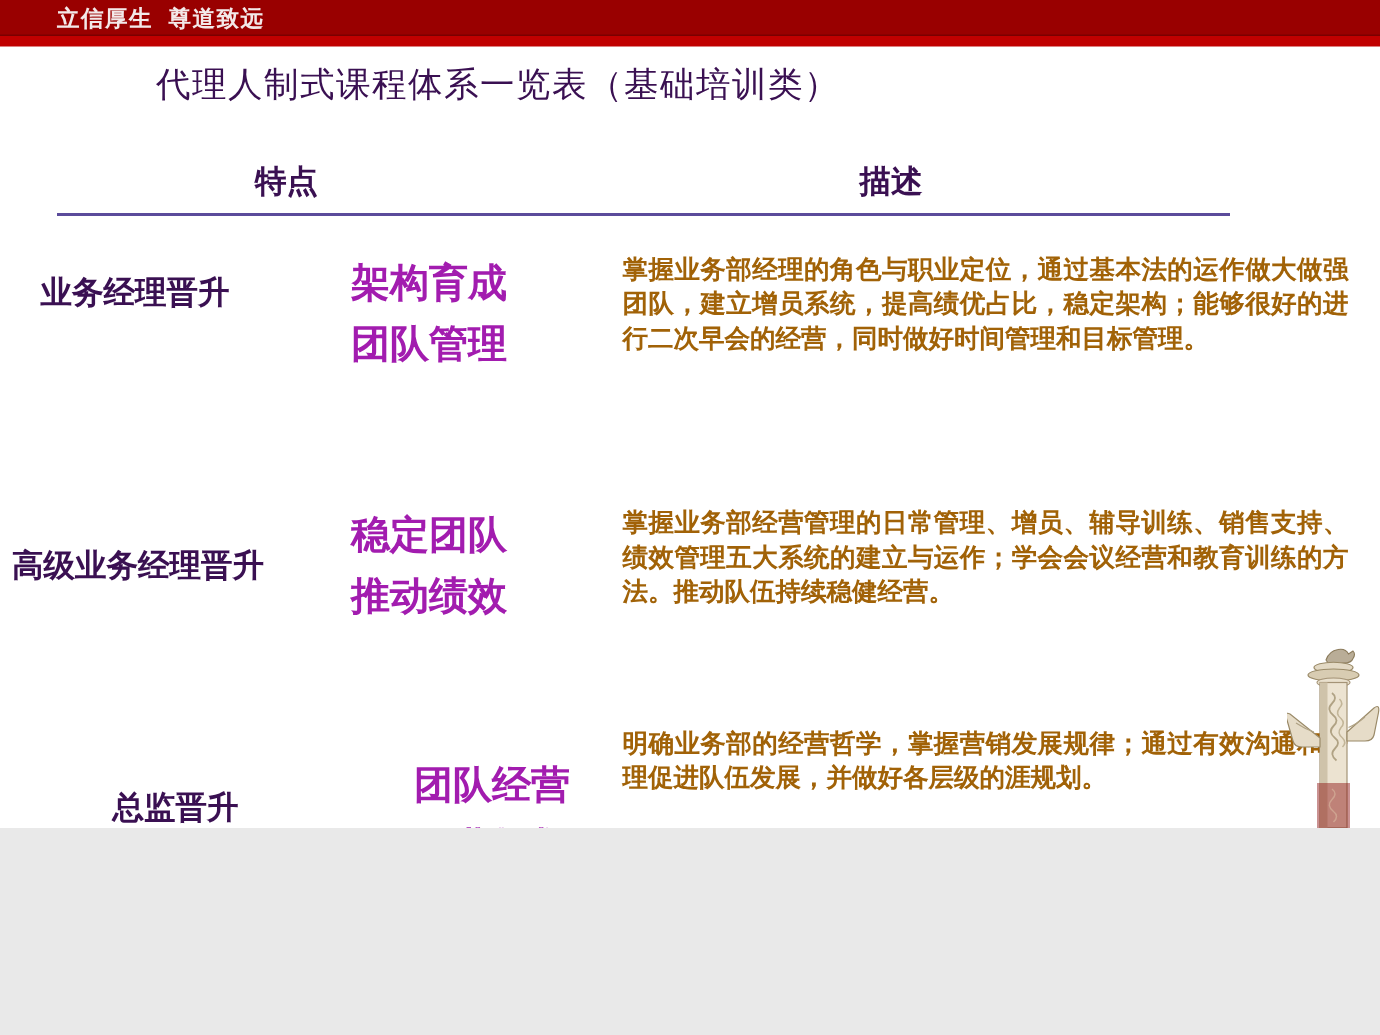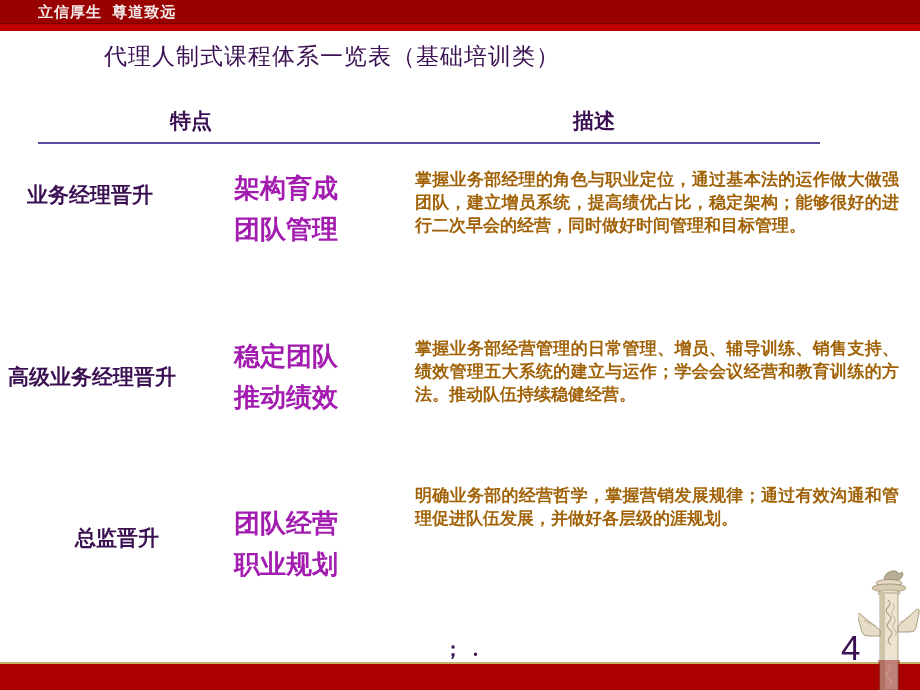--- a/index.html
+++ b/index.html
@@ -1,18 +1,18 @@
 <!DOCTYPE html>
 <html><head>
 <meta charset="utf-8">
 <style>
   html,body{margin:0;padding:0;background:#e9e9e9;}
   .slide{
     position:relative;
-    width:920px;height:690px;
+    width:920px;height:552px;
     background:#ffffff;
     overflow:hidden;
     font-family:"Liberation Sans","DejaVu Sans",sans-serif;
   }
   
   .top-bar{
     position:absolute;left:0;top:0;width:920px;height:23px;
     background:#990000;border-bottom:1px solid #7a0000;
   }
   .motto{
@@ -112,21 +112,21 @@
     <div class="level-label" style="left:8px;top:363px;">高级业务经理晋升</div>
     <div class="feature-block" style="top:336px;">
       <div>稳定团队</div>
       <div>推动绩效</div>
     </div>
     <div class="desc-block" style="top:337px;">掌握业务部经营管理的日常管理、增员、辅导训练、销售支持、绩效管理五大系统的建立与运作；学会会议经营和教育训练的方法。推动队伍持续稳健经营。</div>
   </div>
 
   <div class="table-row">
     <div class="level-label" style="left:75px;top:524px;">总监晋升</div>
-    <div class="feature-block" style="top:503px;">
+    <div class="feature-block" style="top:503px;margin-left:42px;">
       <div>团队经营</div>
       <div>职业规划</div>
     </div>
     <div class="desc-block" style="top:484px;">明确业务部的经营哲学，掌握营销发展规律；通过有效沟通和管理促进队伍发展，并做好各层级的涯规划。</div>
   </div>
 
   <div class="footer-note">；  .</div>
   <div class="page-number">4</div>
   <div class="bottom-bar"></div>
 

